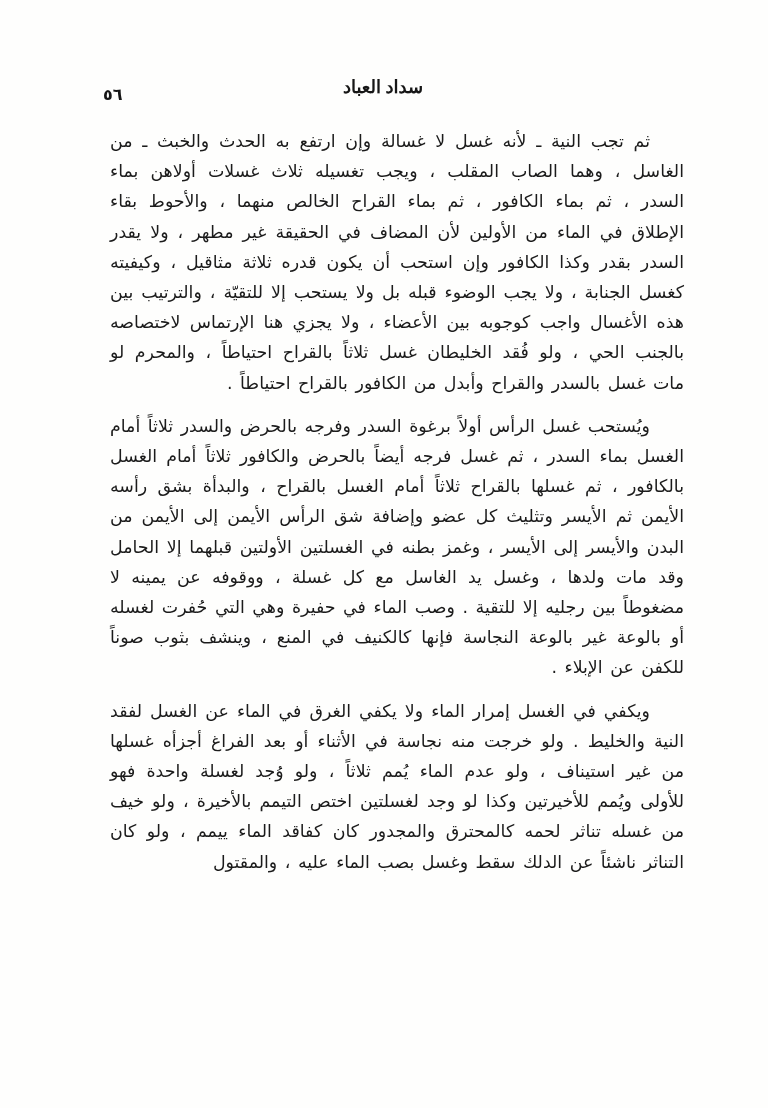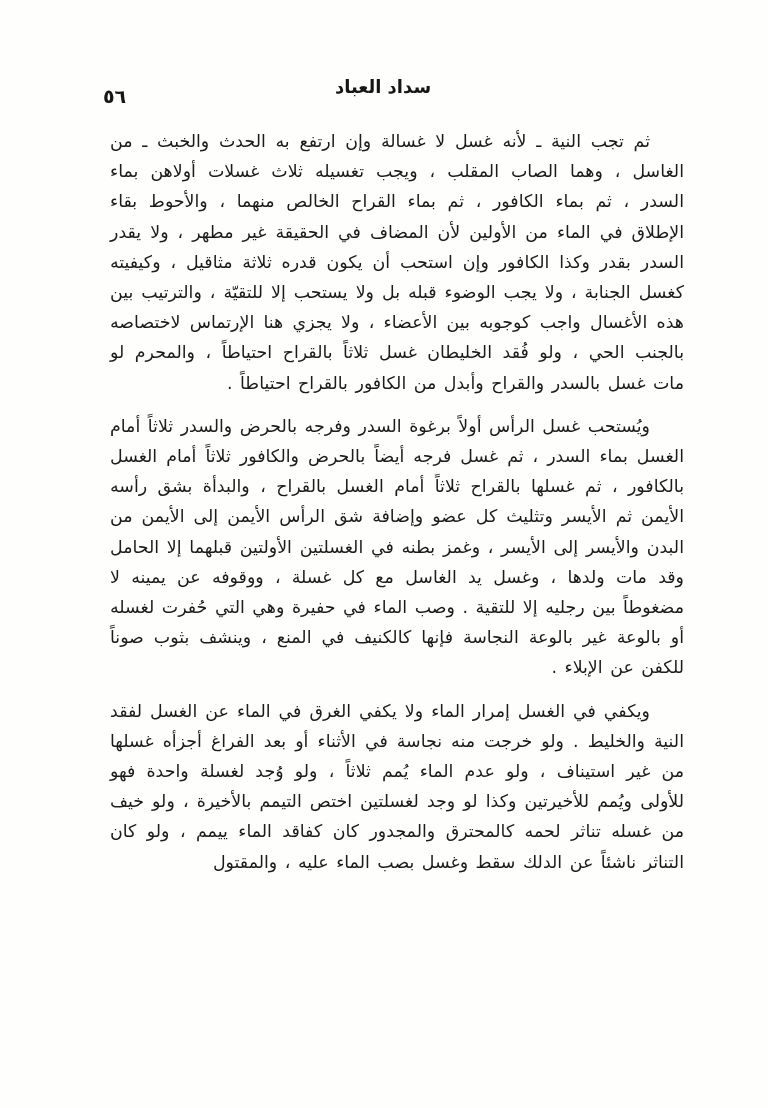--- a/index.html
+++ b/index.html
@@ -25,28 +25,29 @@
   .book-title {
     position: absolute;
     top: 76px;
     left: 12px;
     right: 14px;
     text-align: center;
     font-size: 18px;
     font-weight: 700;
     letter-spacing: 0.5px;
     color: #161616;
+    font-family: Liberation Serif, serif;
   }
   .page-number {
     position: absolute;
     top: 85px;
     right: 545px;
     width: 120px;
     text-align: left;
-    font-size: 19px;
+    font-size: 16px;
     font-weight: 700;
     color: #161616;
   }
   .text-block {
     padding: 14px 84px 0 110px;
   }
   .text-block p {
     direction: rtl;
     unicode-bidi: embed;
     font-size: 17.4px;

